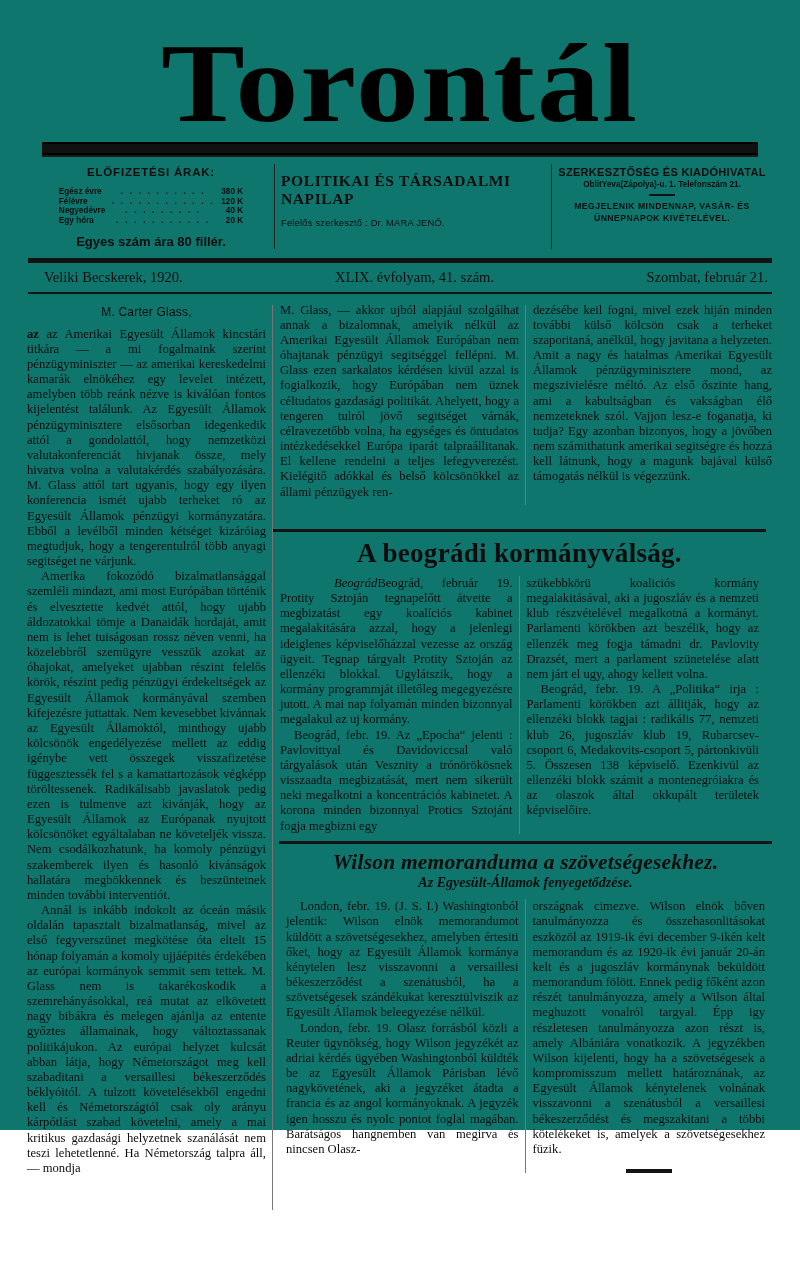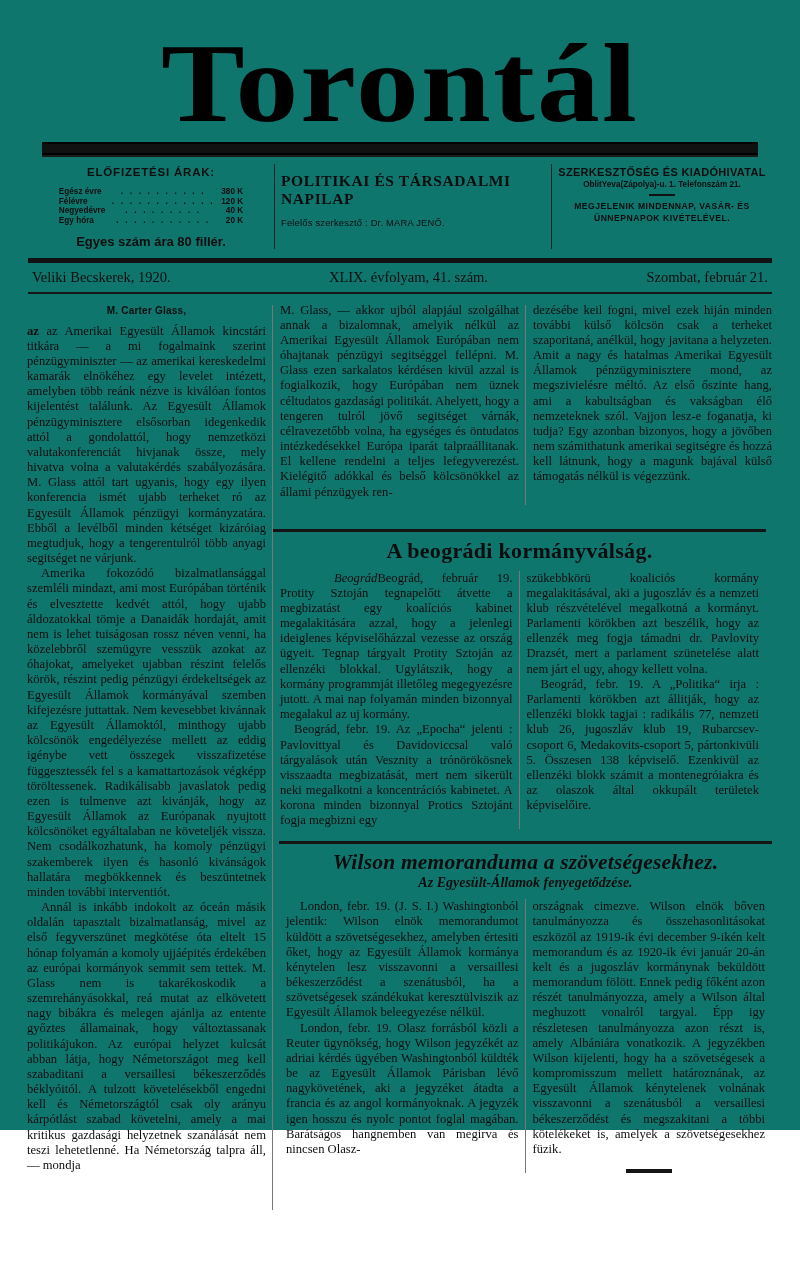--- a/index.html
+++ b/index.html
@@ -156,21 +156,21 @@
   .dateline {
     width: 744px;
     margin: 0 auto;
     display: flex;
     justify-content: space-between;
     padding: 6px 4px 6px 4px;
     font-family: "Liberation Serif", "DejaVu Serif", serif;
     font-size: 14.5px;
     box-sizing: border-box;
   }
-  .dateline span { white-space: nowrap; }
+  .dateline span { white-space: nowrap; margin-left: 12px; }
   .rule-thin {
     width: 744px;
     margin: 0 auto 0 auto;
     height: 2px;
     background: #161616;
   }
 
   
   .columns {
     width: 760px;
@@ -194,22 +194,22 @@
     height: 905px;
     background: #777;
   }
   .col.divider-right.short::after {
     height: 200px;
   }
 
   .art-head {
     text-align: center;
     font-family: "Liberation Sans", "DejaVu Sans", sans-serif;
-    font-weight: 700;
-    font-size: 10px;
+    font-weight: 400;
+    font-size: 12px;
     letter-spacing: 0.2px;
     margin: 2px 0 8px 0;
   }
   p.body {
     margin: 0;
     font-size: 12.6px;
     line-height: 1.205;
     text-align: justify;
     text-justify: inter-word;
     hyphens: manual;
@@ -226,21 +226,21 @@
   }
   .sec-rule-top {
     height: 3px;
     background: #141414;
     margin-bottom: 7px;
   }
   .sec-head-serif {
     text-align: center;
     font-family: "Liberation Serif", "DejaVu Serif", serif;
     font-weight: 700;
-    font-size: 22px;
+    font-size: 27px;
     letter-spacing: 0.3px;
     margin: 2px 0 9px 0;
     line-height: 1.05;
   }
   .sec-head-italic {
     text-align: center;
     font-family: "Liberation Serif", "DejaVu Serif", serif;
     font-style: italic;
     font-weight: 700;
     font-size: 21.5px;

